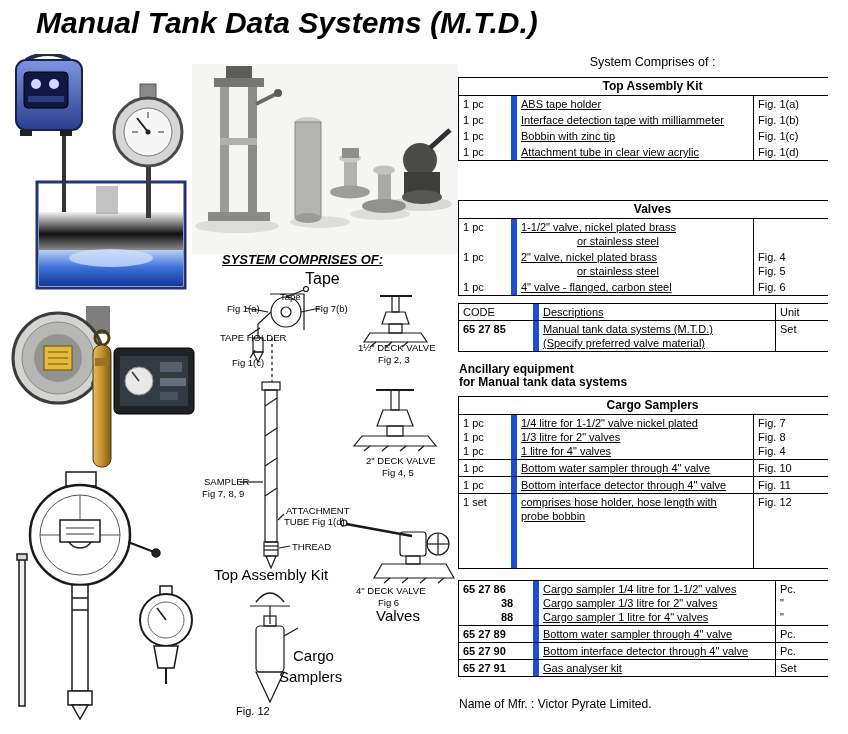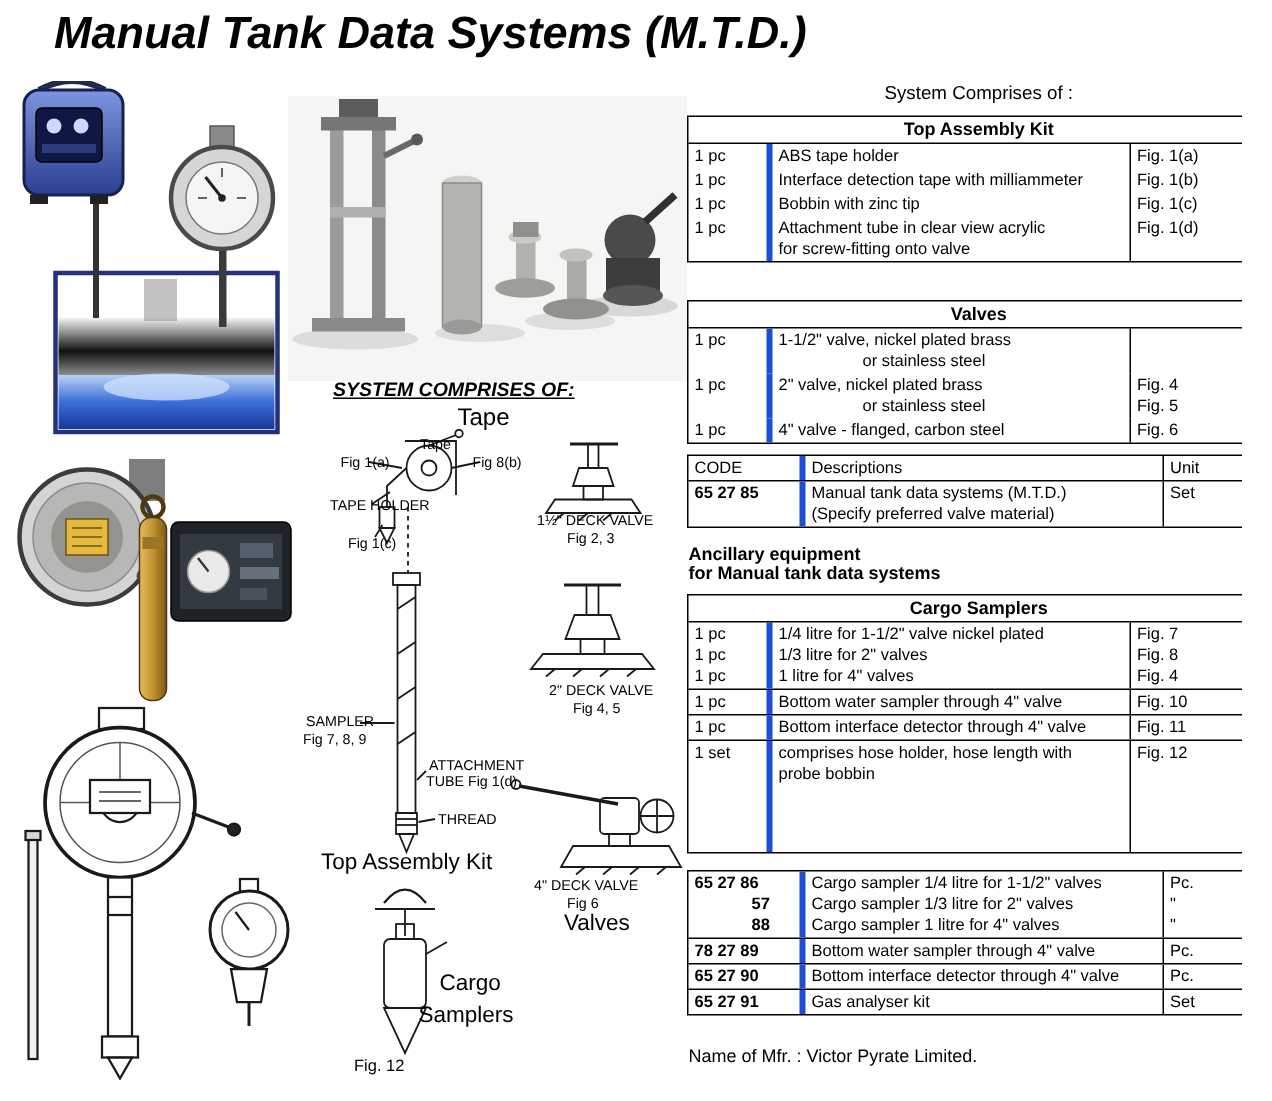--- a/index.html
+++ b/index.html
@@ -11,21 +11,21 @@
   .lblU{position:absolute;font-weight:bold;font-style:italic;text-decoration:underline;font-size:13px;white-space:nowrap;}
   .cap{position:absolute;font-size:15px;white-space:nowrap;}
   .cap-s{position:absolute;font-size:11px;white-space:nowrap;}
   .intro{position:absolute;left:458px;top:55px;width:389px;text-align:center;font-size:12.5px;}
   .tbl{position:absolute;left:458px;width:389px;box-sizing:border-box;border:1px solid #000;
        font-size:11px;line-height:14px;background:#fff;}
   .thead{font-weight:bold;font-size:12px;text-align:center;border-bottom:1px solid #000;padding:1px 0 2px;}
   .g3{display:grid;grid-template-columns:52px 243px 92px;}
   .g3c{display:grid;grid-template-columns:74px 243px 70px;}
   .cq{padding:1px 4px;}
-  .cd{border-left:4px solid #1d4ed8;border-right:1px solid #000;padding:1px 4px;}
+  .cd{border-left:6px solid #1d4ed8;border-right:1px solid #000;padding:1px 4px;text-decoration:underline;}
   .cf{padding:1px 4px;}
   .sep{border-top:1px solid #000;}
   .hdr-row{border-bottom:1px solid #000;}
   .ctr{}
   .bold{font-weight:bold;}
   .ind{padding-left:56px;}
   .ind2{padding-left:38px;}
   .ancillary{position:absolute;left:459px;top:363px;font-weight:bold;font-size:12px;line-height:13px;}
   .footer{position:absolute;left:459px;top:697px;font-size:12px;}
 </style>
@@ -240,21 +240,21 @@
       <polygon points="56,386 84,386 70,416"></polygon>
       <line x1="84" y1="350" x2="98" y2="342"></line>
     </g>
   </svg>
 
   <div class="lblU" style="left:222px;top:252px">SYSTEM COMPRISES OF:</div>
   <div class="cap" style="left:305px;top:270px;font-size:16px">Tape</div>
 
   <div class="lbl" style="left:227px;top:303px">Fig 1(a)</div>
   <div class="lbl" style="left:280px;top:291px">Tape</div>
-  <div class="lbl" style="left:315px;top:303px">Fig 8(b)</div>
+  <div class="lbl" style="left:315px;top:303px">Fig 7(b)</div>
   <div class="lbl" style="left:220px;top:332px">TAPE HOLDER</div>
   <div class="lbl" style="left:232px;top:357px">Fig 1(c)</div>
 
   <div class="lbl" style="left:358px;top:342px">1½" DECK VALVE</div>
   <div class="lbl" style="left:378px;top:354px">Fig 2, 3</div>
 
   <div class="lbl" style="left:366px;top:455px">2" DECK VALVE</div>
   <div class="lbl" style="left:382px;top:467px">Fig 4, 5</div>
 
   <div class="lbl" style="left:204px;top:476px">SAMPLER</div>
@@ -289,21 +289,20 @@
     </div>
     <div class="g3">
       <div class="cq">1 pc</div>
       <div class="cd">Bobbin with zinc tip</div>
       <div class="cf">Fig. 1(c)</div>
     </div>
     <div class="g3">
       <div class="cq">1 pc</div>
       <div class="cd">
         <div>Attachment tube in clear view acrylic</div>
-        <div>for screw-fitting onto valve</div>
       </div>
       <div class="cf">Fig. 1(d)</div>
     </div>
   </div>
 
   <div class="tbl" style="top:200px">
     <div class="thead">Valves</div>
     <div class="g3">
       <div class="cq">1 pc</div>
       <div class="cd">
@@ -386,36 +385,36 @@
         <div>probe bobbin</div>
       </div>
       <div class="cf">Fig. 12</div>
     </div>
   </div>
 
   <div class="tbl" style="top:580px">
     <div class="g3c">
       <div class="cq bold">
         <div>65 27 86</div>
-        <div class="ind2">57</div>
+        <div class="ind2">38</div>
         <div class="ind2">88</div>
       </div>
       <div class="cd">
         <div>Cargo sampler 1/4 litre for 1-1/2" valves</div>
         <div>Cargo sampler 1/3 litre for 2" valves</div>
         <div>Cargo sampler 1 litre for 4" valves</div>
       </div>
       <div class="cf ctr">
         <div>Pc.</div>
         <div>"</div>
         <div>"</div>
       </div>
     </div>
     <div class="g3c sep">
-      <div class="cq bold">78 27 89</div>
+      <div class="cq bold">65 27 89</div>
       <div class="cd">Bottom water sampler through 4" valve</div>
       <div class="cf ctr">Pc.</div>
     </div>
     <div class="g3c sep">
       <div class="cq bold">65 27 90</div>
       <div class="cd">Bottom interface detector through 4" valve</div>
       <div class="cf ctr">Pc.</div>
     </div>
     <div class="g3c sep">
       <div class="cq bold">65 27 91</div>

